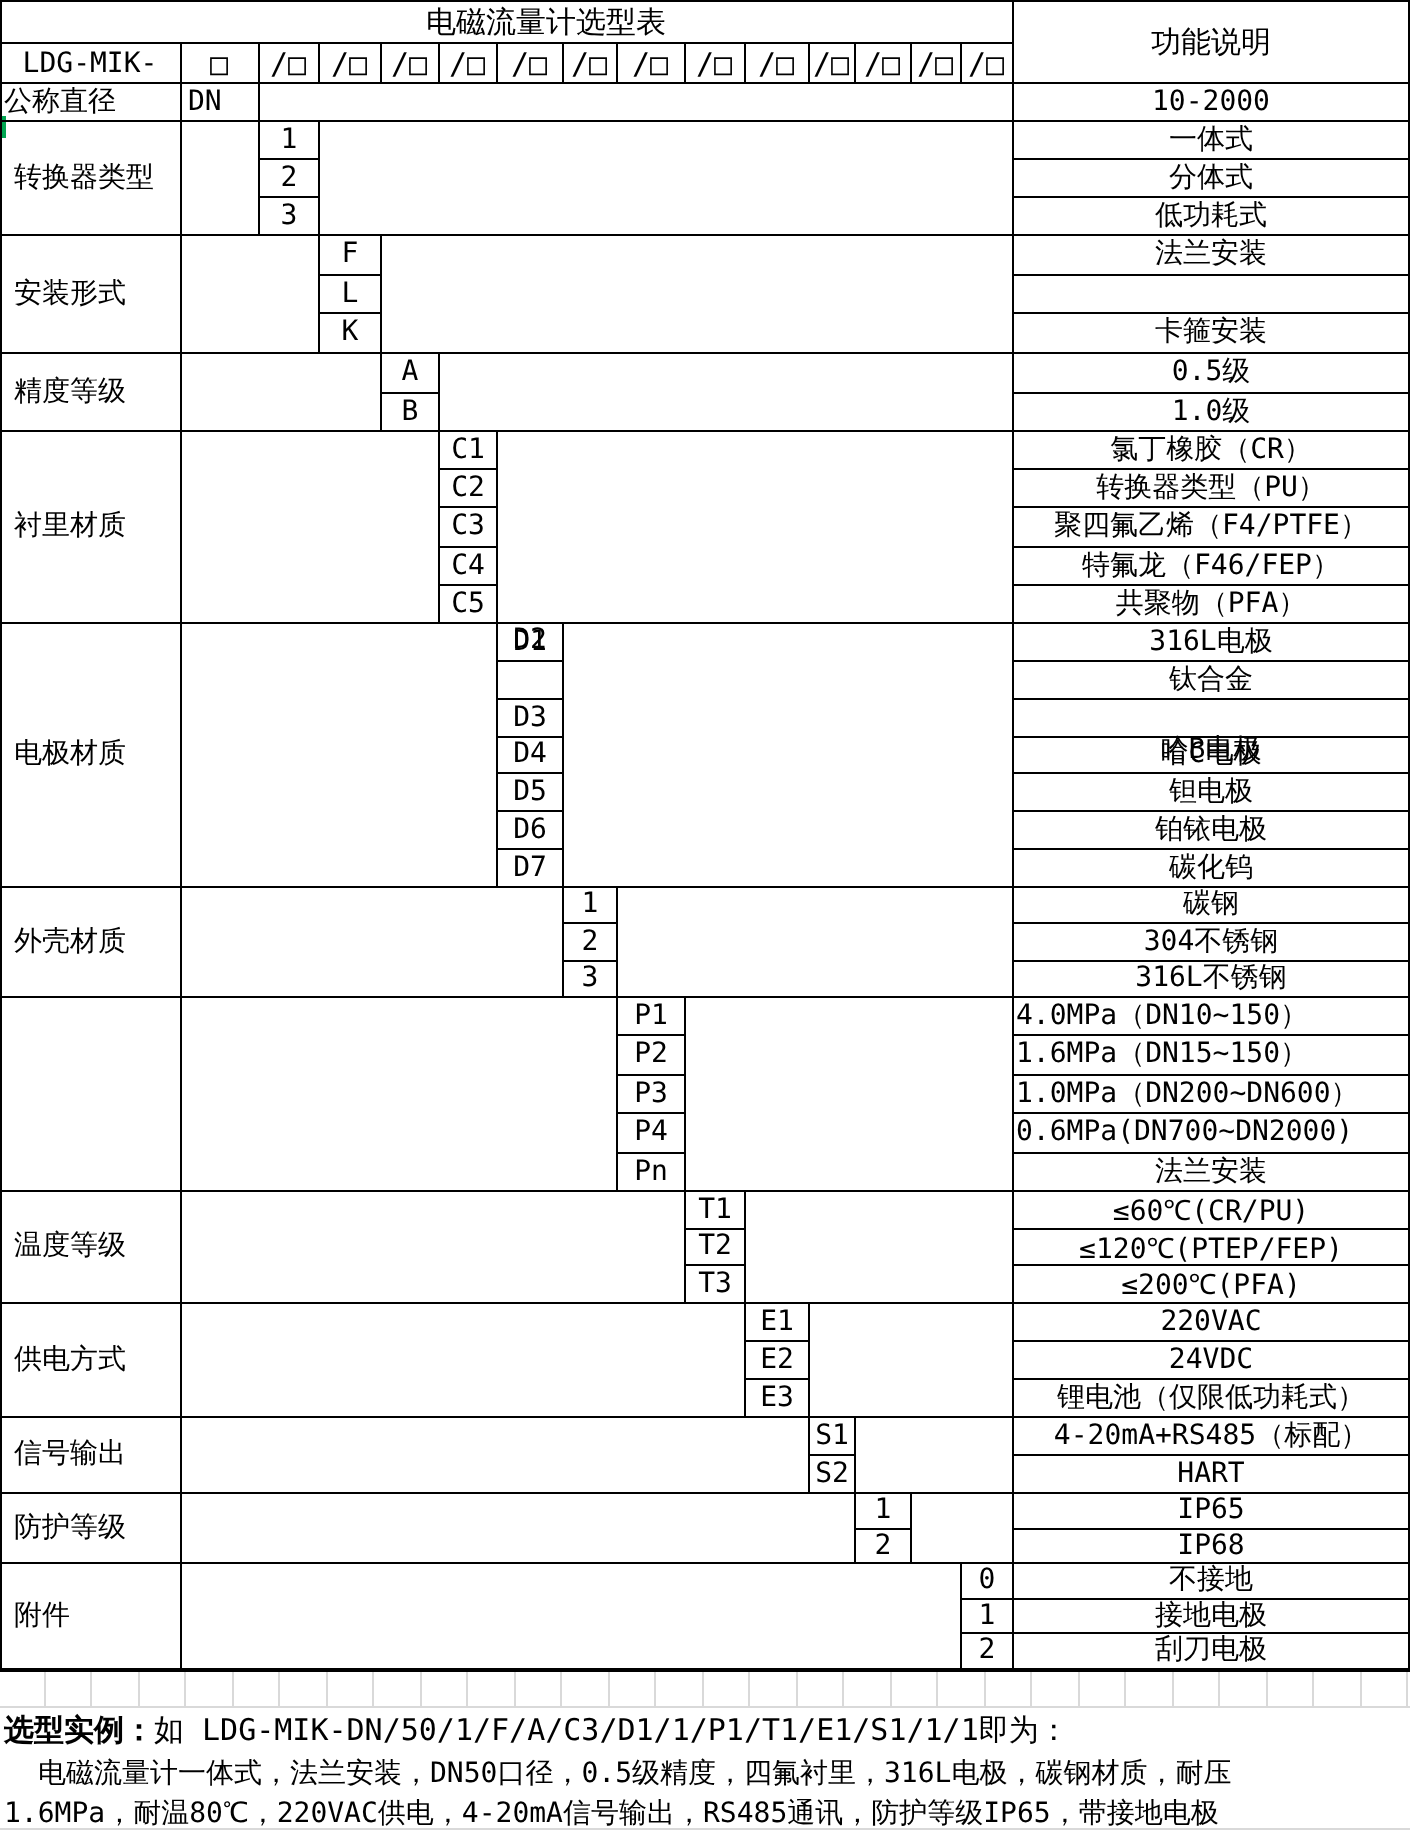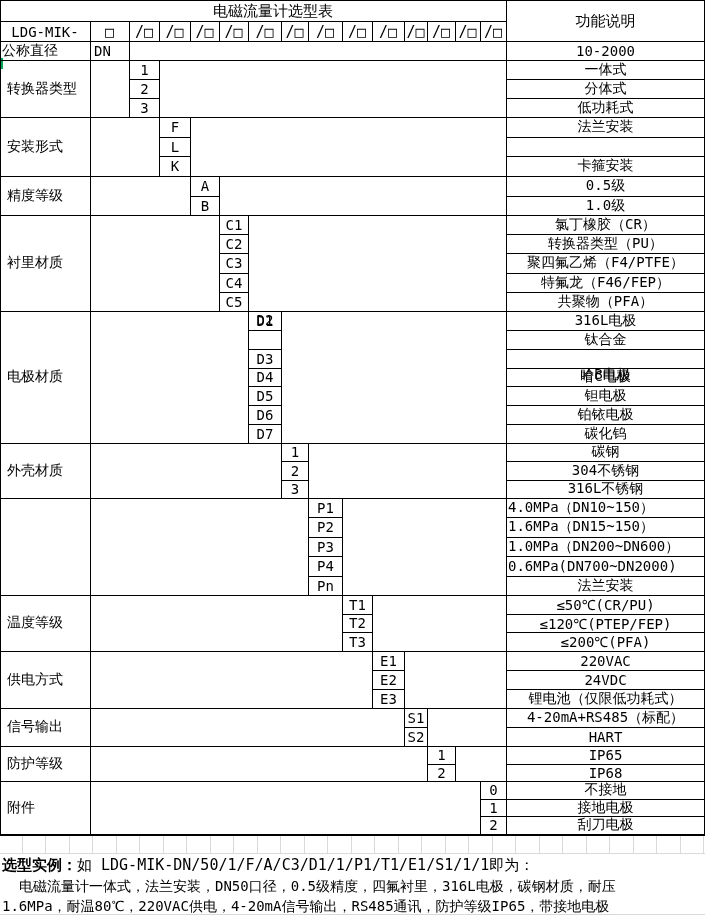--- a/index.html
+++ b/index.html
@@ -194,21 +194,21 @@
     <div class="cell lal" style="left: 508px; top: 556px; width: 197px; height: 20px;">0.6MPa(DN700~DN2000)</div>
     <div class="ln" style="left: 308px; top: 576px; width: 35px; height: 1px;"></div>
     <div class="ln" style="left: 506px; top: 576px; width: 199px; height: 1px;"></div>
     <div class="cell" style="left: 309px; top: 576px; width: 33px; height: 19px;">Pn</div>
     <div class="cell" style="left: 507px; top: 576px; width: 197px; height: 19px;">法兰安装</div>
     <div class="ln" style="left: 0px; top: 595px; width: 705px; height: 1px;"></div>
     <div class="cell lal" style="left: 7px; top: 595px; width: 83px; height: 56px;">温度等级</div>
     <div class="ln" style="left: 342px; top: 595px; width: 1px; height: 56px;"></div>
     <div class="ln" style="left: 372px; top: 595px; width: 1px; height: 56px;"></div>
     <div class="cell" style="left: 343px; top: 595px; width: 29px; height: 19px;">T1</div>
-    <div class="cell" style="left: 507px; top: 595px; width: 197px; height: 19px;">≤50℃(CR/PU)</div>
+    <div class="cell" style="left: 507px; top: 595px; width: 197px; height: 19px;">≤60℃(CR/PU)</div>
     <div class="ln" style="left: 342px; top: 614px; width: 31px; height: 1px;"></div>
     <div class="ln" style="left: 506px; top: 614px; width: 199px; height: 1px;"></div>
     <div class="cell" style="left: 343px; top: 614px; width: 29px; height: 18px;">T2</div>
     <div class="cell" style="left: 507px; top: 614px; width: 197px; height: 18px;">≤120℃(PTEP/FEP)</div>
     <div class="ln" style="left: 342px; top: 632px; width: 31px; height: 1px;"></div>
     <div class="ln" style="left: 506px; top: 632px; width: 199px; height: 1px;"></div>
     <div class="cell" style="left: 343px; top: 632px; width: 29px; height: 19px;">T3</div>
     <div class="cell" style="left: 507px; top: 632px; width: 197px; height: 19px;">≤200℃(PFA)</div>
     <div class="ln" style="left: 0px; top: 651px; width: 705px; height: 1px;"></div>
     <div class="cell lal" style="left: 7px; top: 651px; width: 83px; height: 57px;">供电方式</div>

